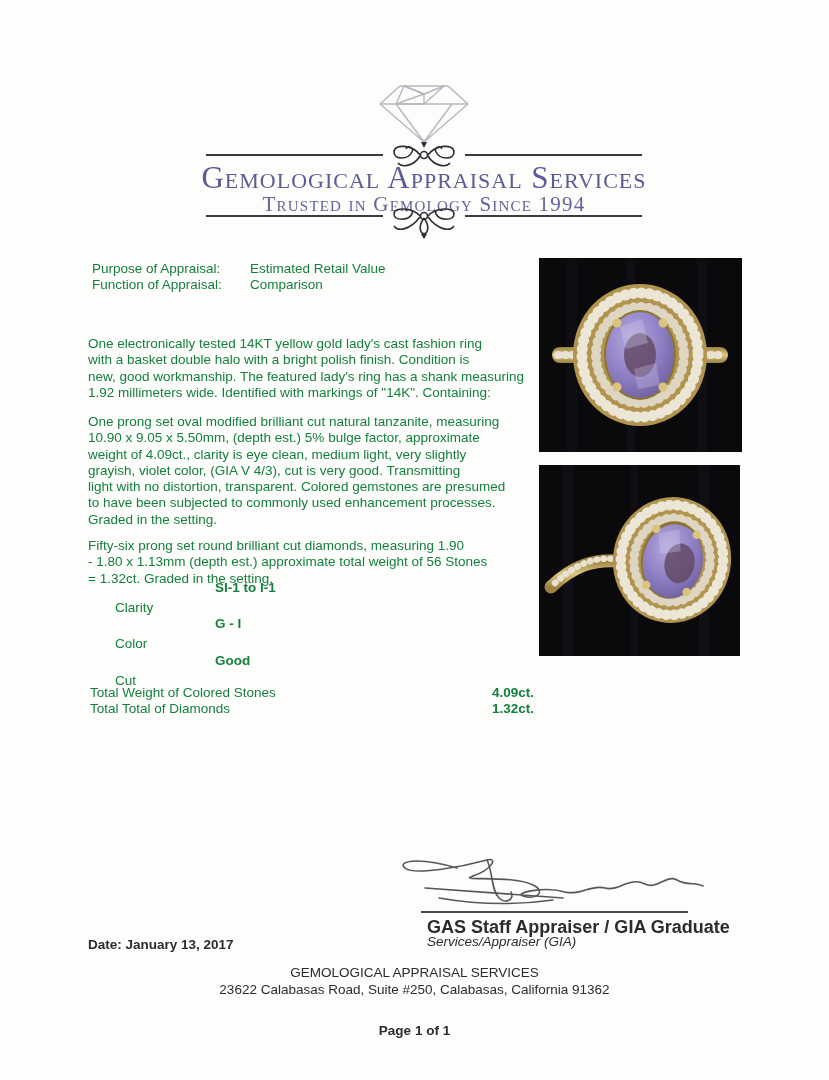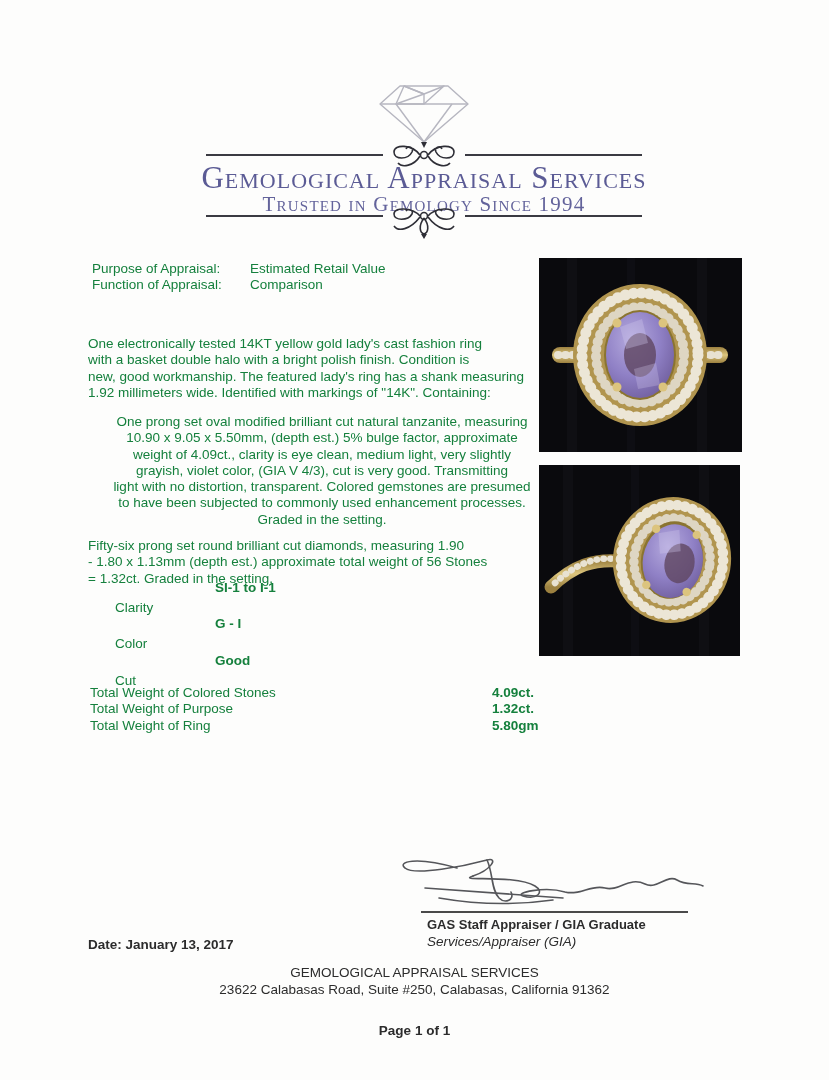--- a/index.html
+++ b/index.html
@@ -26,40 +26,40 @@
     font-size: 21px; letter-spacing: 1.2px; color: #63639b; white-space: nowrap;
   }
   
   .bodytext { font-size: 13.5px; line-height: 16.3px; color: #15803d; }
   .kv-block { position: absolute; left: 92px; top: 261px; }
   .kv-row { display: flex; }
   .kv-label { width: 158px; }
   .kv-value { font-weight: normal; }
   .para { position: absolute; left: 88px; width: 468px; white-space: pre-line; margin-top: 24px; }
   .para1 { top: 312px; }
-  .para2 { top: 390px; text-align: center; }
+  .para2 { top: 390px; }
   .para3 { top: 514px; }
   .grades { position: absolute; left: 115px; top: 580px; }
   .grade-row { display: flex; }
   .grade-label { width: 100px; margin-top: 20px; }
   .grade-value { font-weight: bold; }
   .totals { position: absolute; left: 90px; top: 685px; width: 560px; }
   .total-row { display: flex; align-items: center; }
   .total-label { width: 402px; }
   .total-value { font-weight: bold; }
   
   .photo { position: absolute; background: #0a0a0d; }
   .photo-1 { left: 539px; top: 258px; width: 203px; height: 194px; }
   .photo-2 { left: 539px; top: 465px; width: 201px; height: 191px; }
   .photo svg { display: block; width: 100%; height: 100%; }
   
   .signature-wrap { position: absolute; left: 395px; top: 846px; width: 312px; height: 66px; }
   .signature-line { position: absolute; left: 421px; top: 911px; width: 267px; height: 2px; background: #4a4a4a; }
   .date-line { position: absolute; left: 88px; top: 917px; font-size: 13.5px; font-weight: bold; margin-top: 20px; }
-  .signer-title { position: absolute; left: 427px; top: 917px; font-size: 13px; font-weight: bold; }
+  .signer-title { position: absolute; left: 427px; top: 917px; font-size: 18px; font-weight: bold; }
   .signer-subtitle { position: absolute; left: 427px; top: 934px; font-size: 13.5px; font-style: italic; }
   
   .footer { position: absolute; left: 0; top: 964px; width: 829px; text-align: center; font-size: 13.5px; line-height: 17.3px; }
   .page-number { position: absolute; left: 0; top: 1023px; width: 829px; text-align: center; font-size: 13.5px; font-weight: bold; }
 </style>
 </head>
 <body>
 
 <div class="page">
 
@@ -151,26 +151,22 @@
       <span class="grade-value">Good</span>
     </div>
   </div>
 
   <div class="totals bodytext">
     <div class="total-row">
       <span class="total-label">Total Weight of Colored Stones</span>
       <span class="total-value">4.09ct.</span>
     </div>
     <div class="total-row">
-      <span class="total-label">Total Weight of Purpose</span>
+      <span class="total-label">Total Total of Diamonds</span>
       <span class="total-value">1.32ct.</span>
-    </div>
-    <div class="total-row">
-      <span class="total-label">Total Weight of Ring</span>
-      <span class="total-value">5.80gm</span>
     </div>
   </div>
 
   <div class="photo photo-1">
     <svg viewBox="0 0 203 194">
       <defs>
         <linearGradient id="goldGrad" x1="0" y1="0" x2="0" y2="1">
           <stop offset="0" stop-color="#9c8140"></stop>
             <stop offset="0.5" stop-color="#ddc67e"></stop>
             <stop offset="1" stop-color="#9c8140"></stop>

